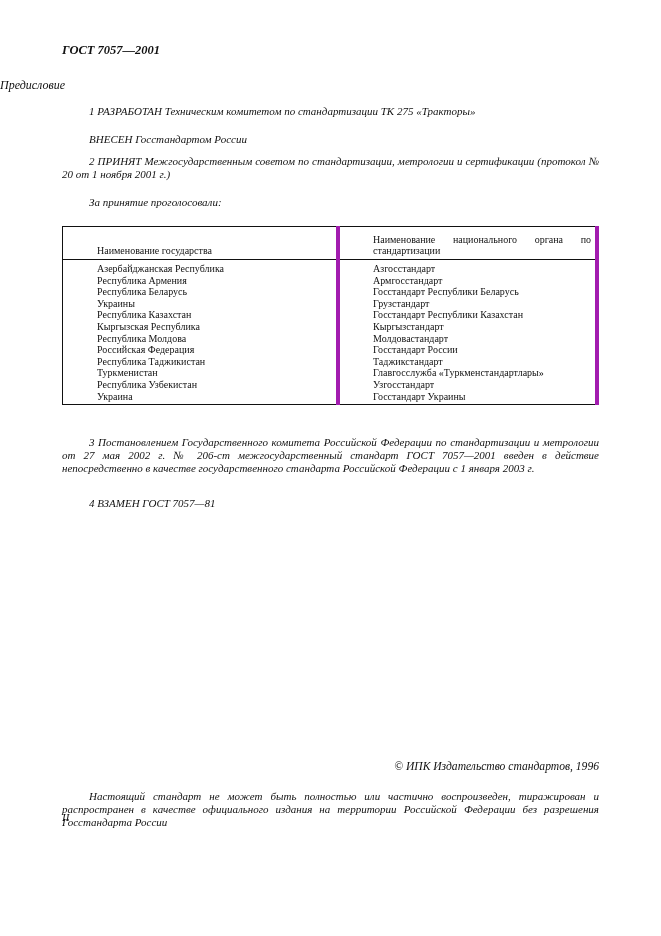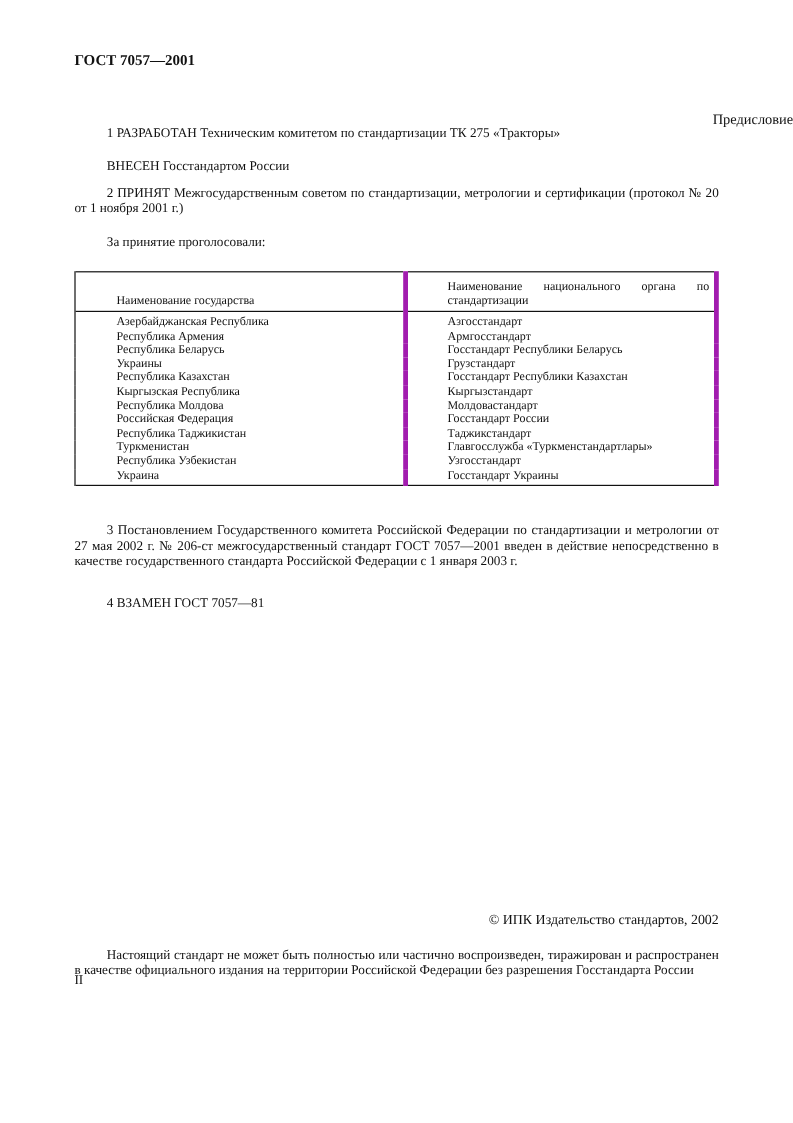--- a/index.html
+++ b/index.html
@@ -1,23 +1,23 @@
 <!DOCTYPE html>
 <html><head>
   <meta charset="utf-8">
   <style>
     html, body { margin: 0; padding: 0; background: #ffffff; }
     body {
       width: 661px; height: 936px; position: relative; overflow: hidden;
       font-family: "Liberation Serif", "DejaVu Serif", serif;
       color: #111111;
     }
-    .abs { position: absolute; white-space: nowrap; }
+    .abs { position: absolute; white-space: nowrap; font-style: italic; }
     .header-code { left: 62px; top: 43px; font-size: 12.5px; font-weight: bold; }
-    .title { left: 0; width: 661px; text-align: right; top: 92px; font-size: 12px; }
+    .title { left: 0; width: 661px; text-align: left; top: 78px; font-size: 12px; }
     .para { font-size: 11px; line-height: 13px; }
     .just { white-space: normal; text-align: justify; text-align-last: left; }
     .p1 { left: 89px; top: 105px; }
     .p-vnesen { left: 89px; top: 133px; }
     .p2 { left: 62px; top: 155px; width: 537px; text-indent: 27px; }
     .p-vote { left: 89px; top: 196px; }
 
     table.states {
       position: absolute; left: 62px; top: 226px; width: 537px;
       border-collapse: collapse; font-size: 10px; line-height: 11.6px;
@@ -113,15 +113,15 @@
     <tr>
         <td>Украина</td>
         <td class="col2">Госстандарт Украины</td>
       </tr>
   </tbody>
 </table>
 
 <div class="abs para just p3">3 Постановлением Государственного комитета Российской Федерации по стандартизации и метрологии от 27 мая 2002 г. № 206-ст межгосударственный стандарт ГОСТ 7057—2001 введен в действие непосредственно в качестве государственного стандарта Российской Федерации с 1 января 2003 г.</div>
 <div class="abs para p4">4 ВЗАМЕН ГОСТ 7057—81</div>
 
-<div class="abs copyright">© ИПК Издательство стандартов, 2002</div>
+<div class="abs copyright">© ИПК Издательство стандартов, 1996</div>
 <div class="abs para just notice">Настоящий стандарт не может быть полностью или частично воспроизведен, тиражирован и распространен в качестве официального издания на территории Российской Федерации без разрешения Госстандарта России</div>
 <div class="abs page-num">II</div>
 
 </body></html>

